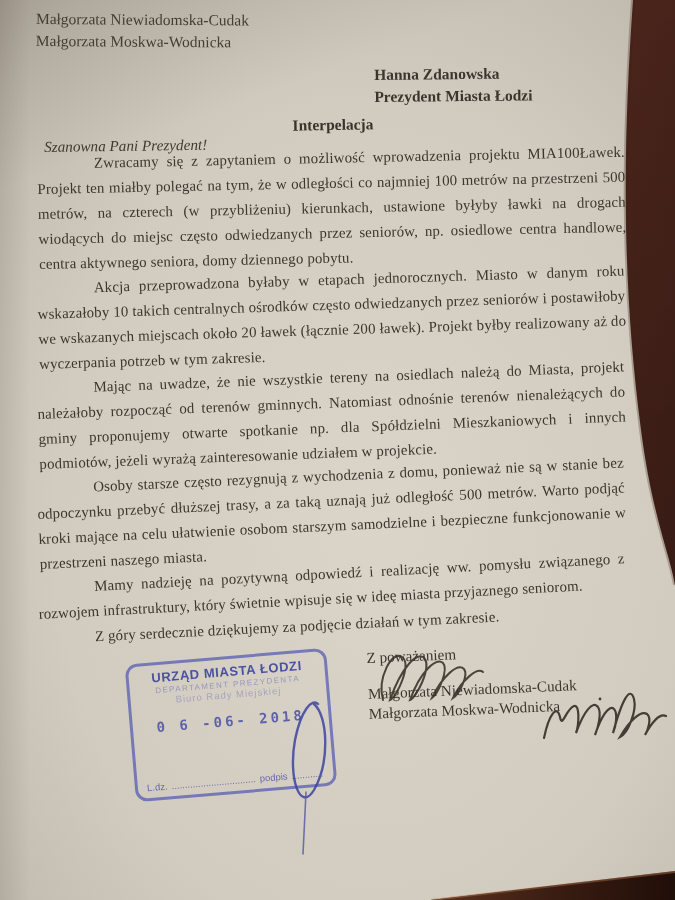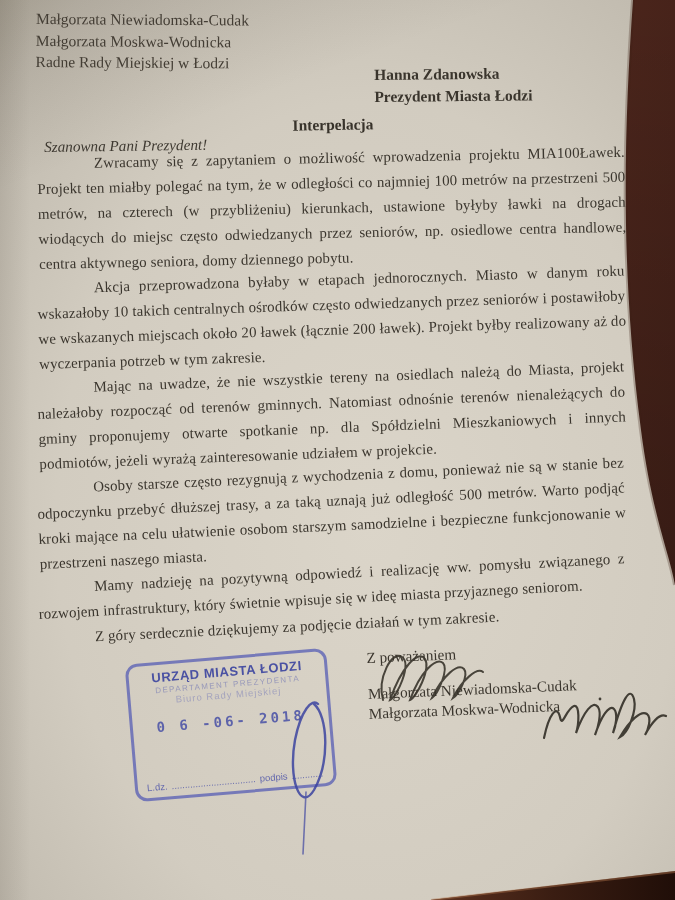--- a/index.html
+++ b/index.html
@@ -127,21 +127,20 @@
 
     <path d="M431,900 L675,872 V900 Z" fill="url(#wedge)"></path>
     <path d="M431,900 L675,872" stroke="rgba(170,110,70,.45)" stroke-width="2" fill="none"></path>
   </svg>
 
   <div class="paper-shade"></div>
 
   <div class="txt sender">
     <div>Małgorzata Niewiadomska-Cudak</div>
     <div>Małgorzata Moskwa-Wodnicka</div>
-    <div>Radne Rady Miejskiej w Łodzi</div>
   </div>
 
   <div class="txt recipient">
     <div>Hanna Zdanowska</div>
     <div>Prezydent Miasta Łodzi</div>
   </div>
 
   <div class="txt heading">Interpelacja</div>
 
   <div class="txt salutation">Szanowna Pani Prezydent!</div>

